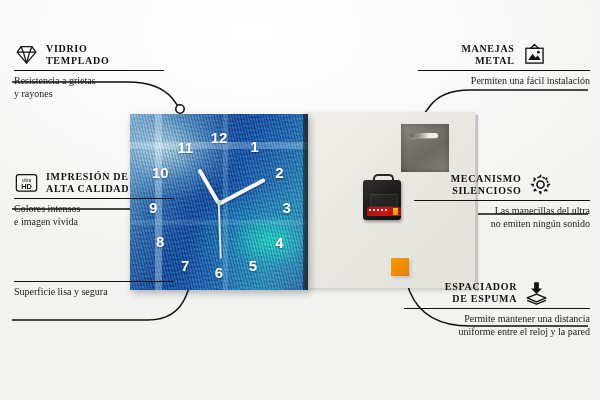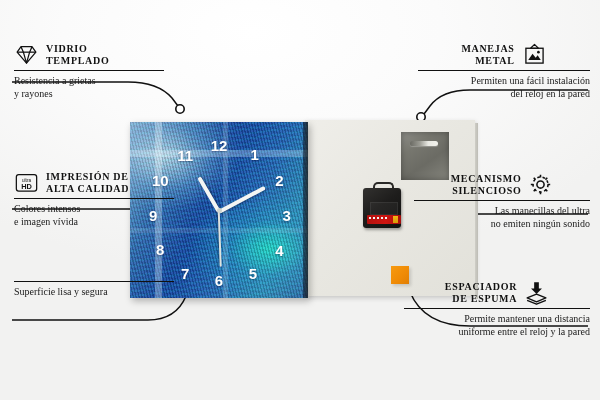--- a/index.html
+++ b/index.html
@@ -9,21 +9,21 @@
     background:
       radial-gradient(ellipse 70% 60% at 42% 8%, #ffffff 0%, #fbfbfb 45%, #f2f2f1 100%),
       linear-gradient(160deg,#f7f7f6 0%,#ededec 55%,#e7e7e6 100%);
     position:relative;
     color:#111;
   }
   #stage{position:absolute;inset:0;}
 
   
   .product{
-    position:absolute;left:130px;top:120px;width:370px;height:178px;
+    position:absolute;left:130px;top:112px;width:370px;height:178px;
   }
   .panel-back{
     position:absolute;left:175px;top:0;width:170px;height:176px;
     background:linear-gradient(135deg,#efeee9 0%,#e9e8e2 40%,#e2e1da 100%);
     box-shadow:1px 2px 5px rgba(0,0,0,.18);
   }
   .panel-back:after{
     content:"";position:absolute;right:-3px;top:3px;width:3px;height:100%;
     background:linear-gradient(90deg,#cfcec7,#bdbcb5);
   }
@@ -260,21 +260,20 @@
         <svg class="ico" viewBox="0 0 32 32">
           <path d="M16 3 L11 8 H21 Z" fill="none" stroke="#111" stroke-width="1.5" stroke-linejoin="round"></path>
           <rect x="5" y="8" width="22" height="19" fill="none" stroke="#111" stroke-width="1.7"></rect>
           <path d="M8 23 L13.5 15 L17.5 20 L20 17 L24 23 Z" fill="#111"></path>
           <circle cx="21" cy="13" r="1.7" fill="#111"></circle>
         </svg>
       </div>
       <div class="rule"></div>
       <div class="desc">
         <div>Permiten una fácil instalación</div>
-        <div>del reloj en la pared</div>
       </div>
     </div>
 
     <div class="callout" style="right:10px;top:172px;width:176px">
       <div class="head">
         <div class="title">
           <div>MECANISMO</div>
           <div>SILENCIOSO</div>
         </div>
         <svg class="ico" viewBox="0 0 32 32">

